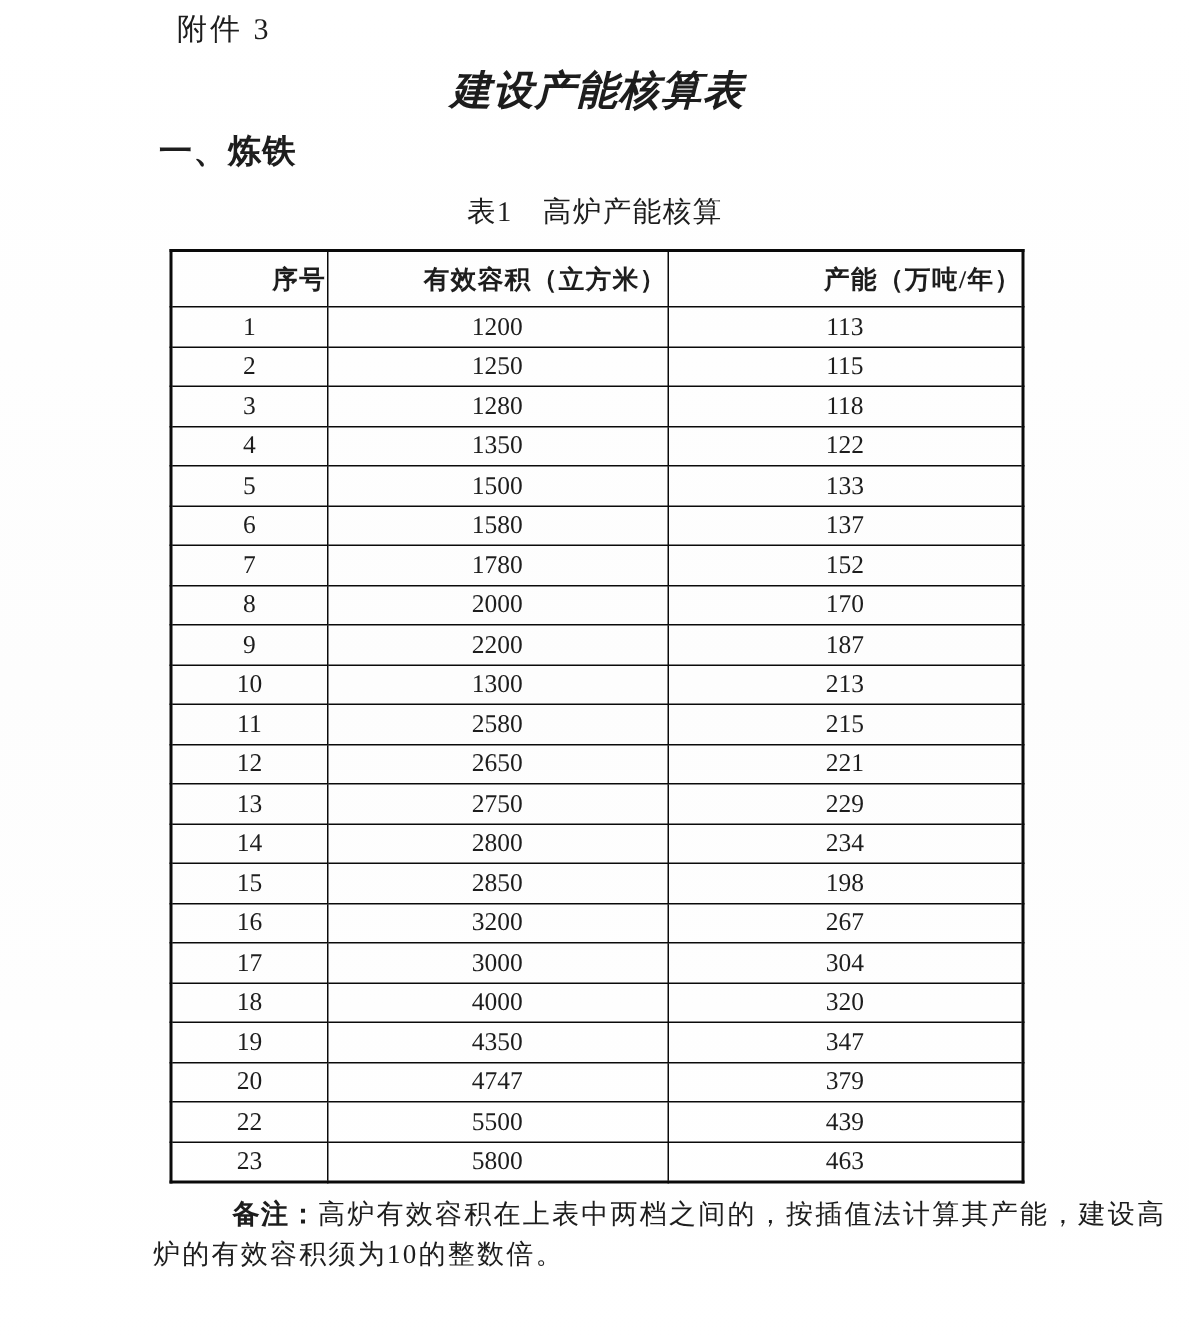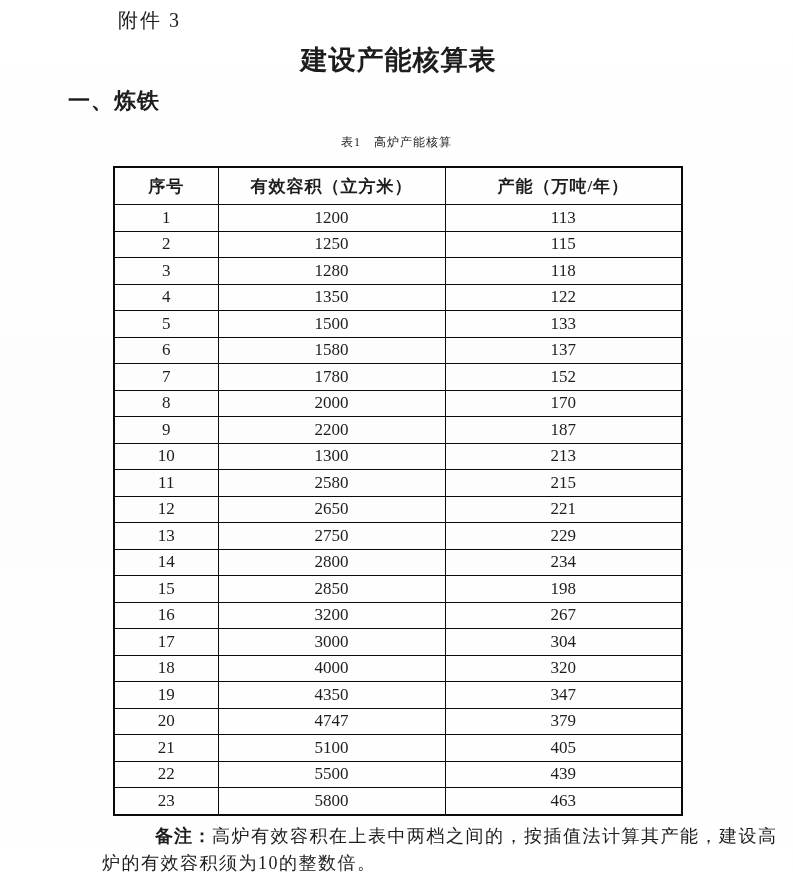--- a/index.html
+++ b/index.html
@@ -24,51 +24,52 @@
     line-height: 24px;
     letter-spacing: 2px;
   }
   .doc-title {
     margin: 12px 0 0 4px;
     text-align: center;
     font-size: 27px;
     line-height: 32px;
     font-weight: bold;
     letter-spacing: 1px;
+    font-style: italic;
   }
   .section-heading {
-    margin: 12px 0 0 68px;
+    margin: 12px 0 0 106px;
     font-size: 22px;
     line-height: 26px;
     font-weight: bold;
     letter-spacing: 1px;
   }
   .table-caption {
     margin: 16px 0 0 0;
     text-align: center;
-    font-size: 12px;
+    font-size: 19px;
     line-height: 24px;
     letter-spacing: 1px;
   }
   table.capacity-table {
     margin: 12px 0 0 113px;
     width: 568px;
     border-collapse: collapse;
     table-layout: fixed;
     border: 2px solid #0a0a0a;
   }
   table.capacity-table col.c1 { width: 104px; }
   table.capacity-table col.c2 { width: 227px; }
   table.capacity-table col.c3 { width: 237px; }
   table.capacity-table th {
     border: 1.5px solid #0a0a0a;
     height: 36px;
     font-size: 17px;
     font-weight: bold;
-    text-align: center;
+    text-align: right;
     vertical-align: middle;
     letter-spacing: 1px;
     padding: 0;
   }
   table.capacity-table td {
     border: 1.5px solid #0a0a0a;
     height: 25.5px;
     font-size: 17px;
     text-align: center;
     vertical-align: middle;
@@ -207,25 +208,20 @@
           <td>19</td>
           <td>4350</td>
           <td>347</td>
         </tr>
         <tr>
           <td>20</td>
           <td>4747</td>
           <td>379</td>
         </tr>
         <tr>
-          <td>21</td>
-          <td>5100</td>
-          <td>405</td>
-        </tr>
-        <tr>
           <td>22</td>
           <td>5500</td>
           <td>439</td>
         </tr>
         <tr>
           <td>23</td>
           <td>5800</td>
           <td>463</td>
         </tr>
       </tbody>

